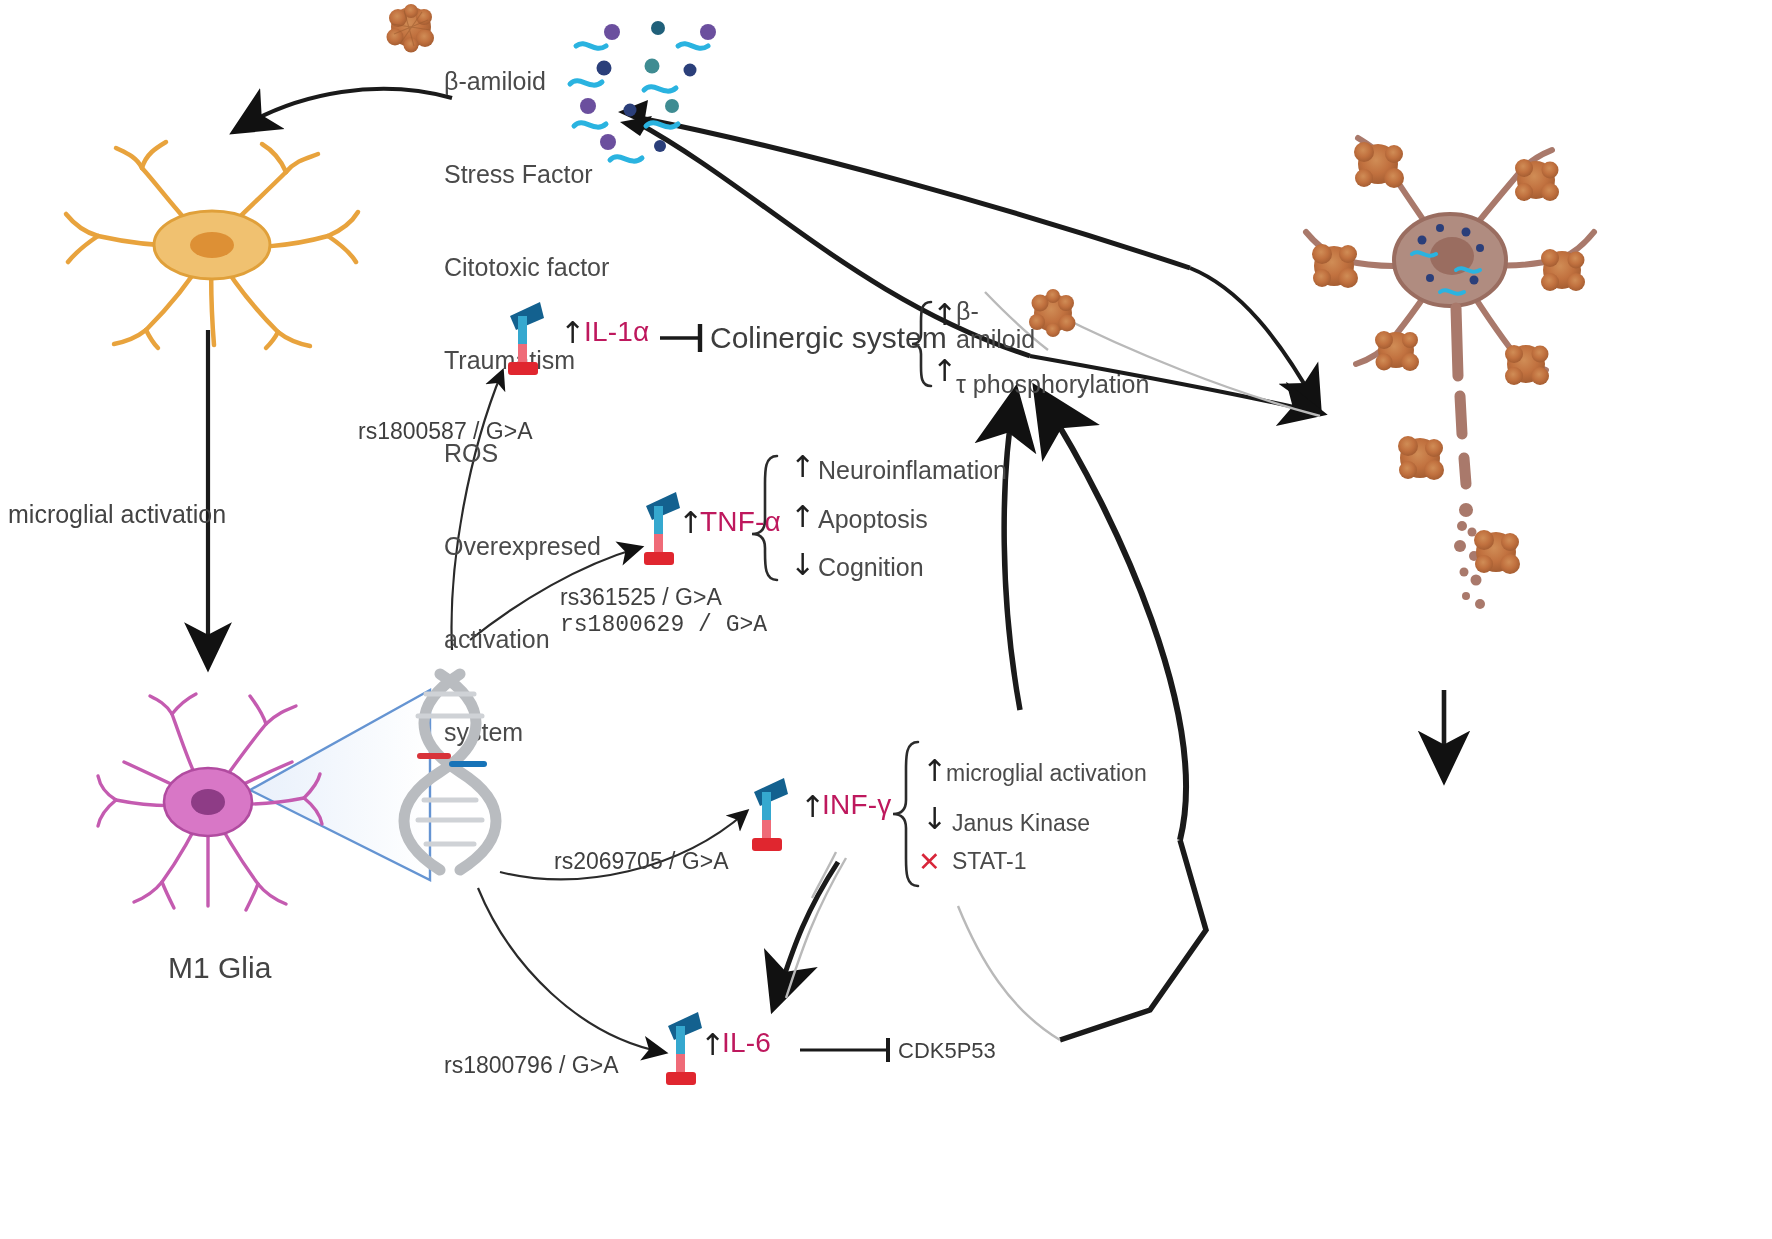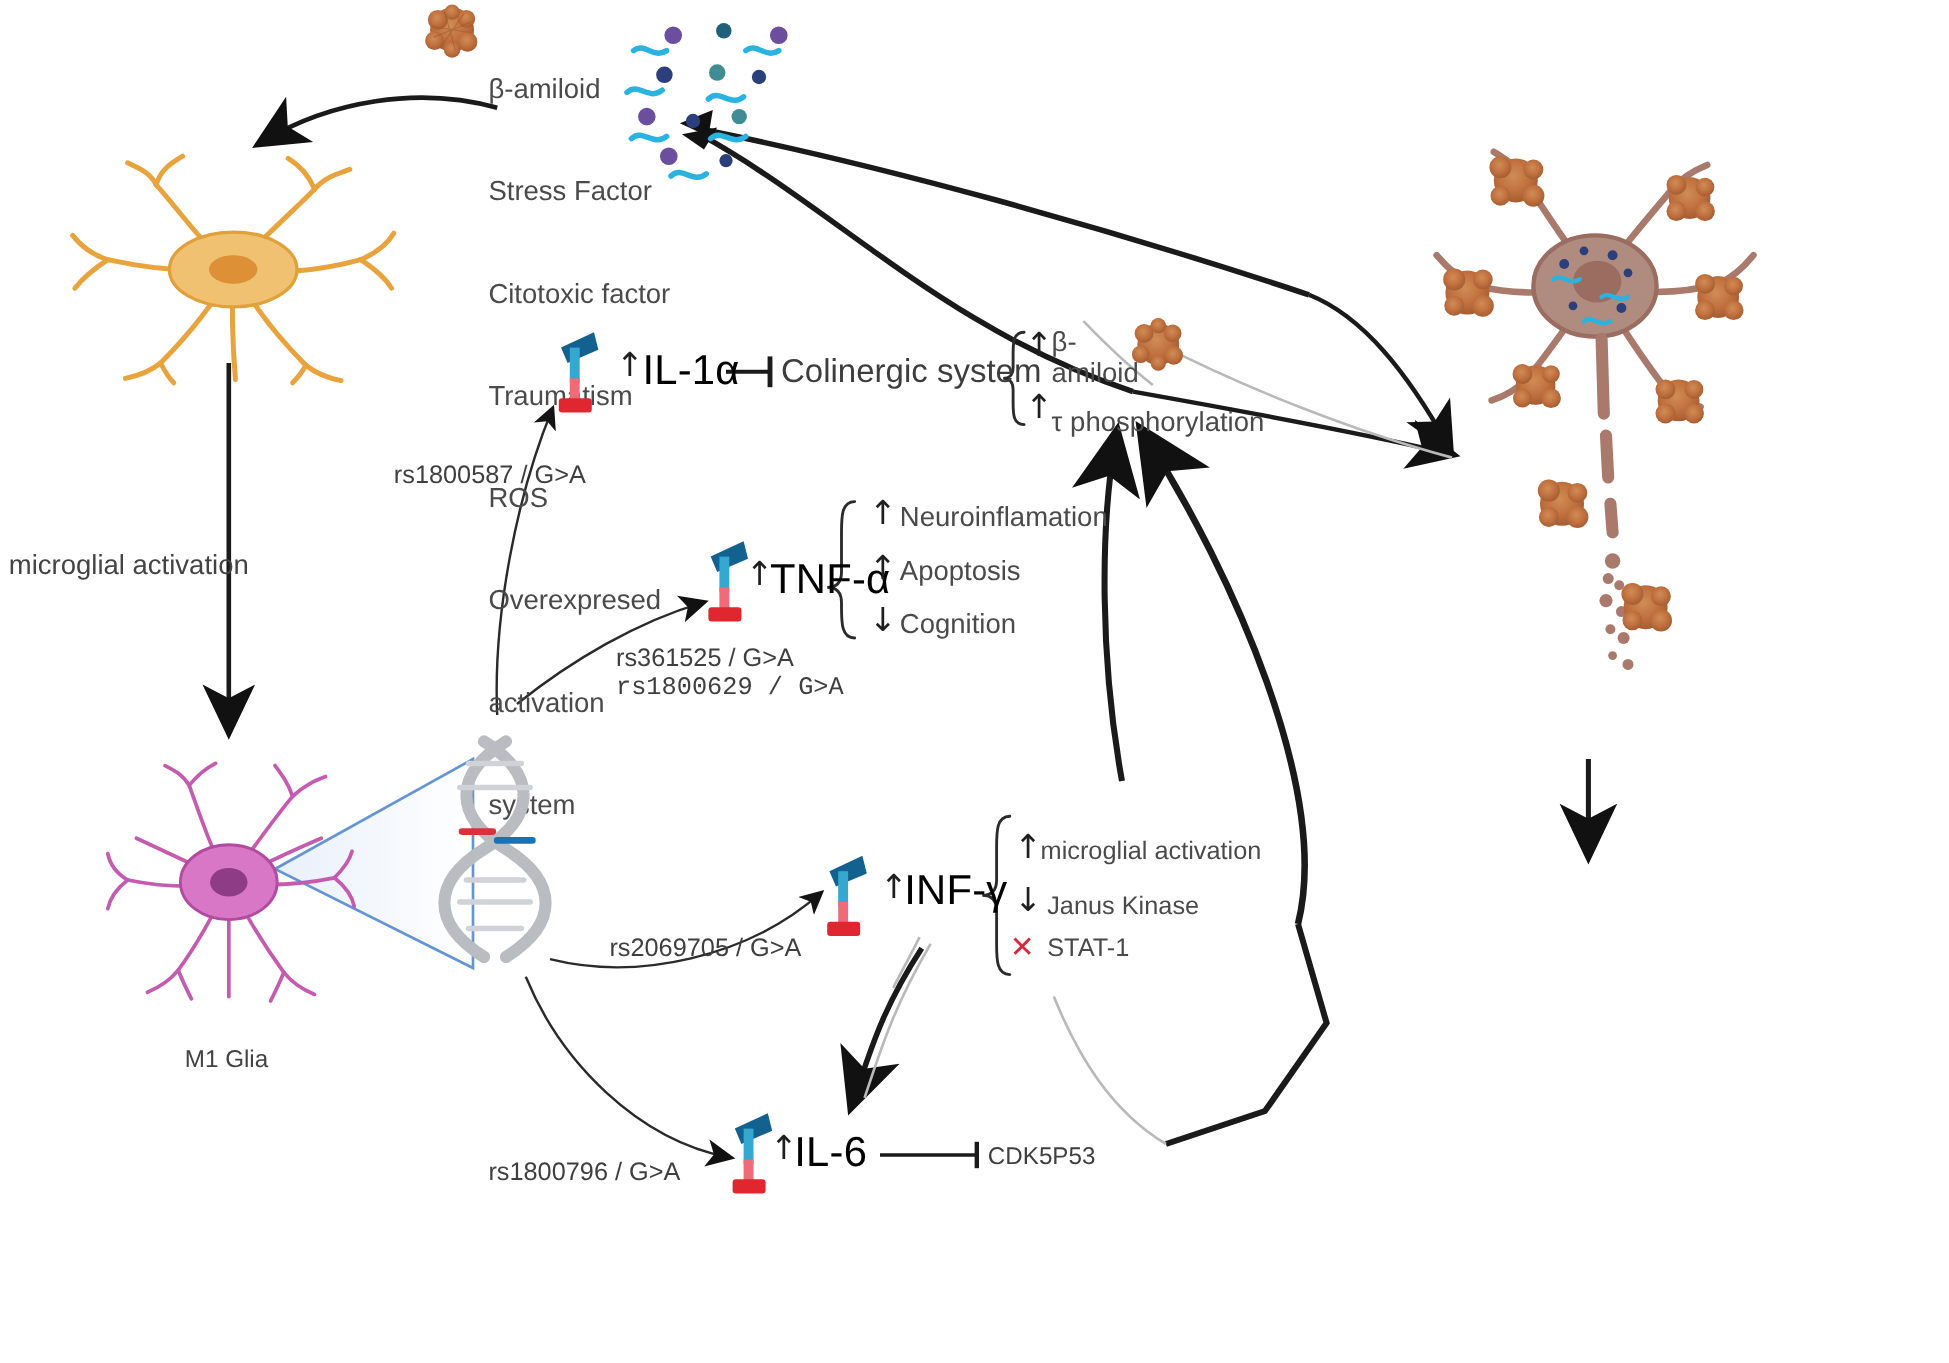--- a/index.html
+++ b/index.html
@@ -2,27 +2,27 @@
 <html><head>
 <meta charset="utf-8">
 <style>
   html,body{margin:0;padding:0;background:#fff;}
   body{width:1772px;height:1239px;position:relative;overflow:hidden;
        font-family:"Liberation Sans",sans-serif;color:#3a3a3a;}
   .stage{position:absolute;left:0;top:0;width:1504px;height:1239px;}
   .abs{position:absolute;}
   .txt{position:absolute;white-space:pre;line-height:1.18;color:#454545;}
   .stim-list{font-size:25px;line-height:1.24;color:#4a4a4a;}
-  .cyto{font-size:38px;color:#000000;letter-spacing:.2px;}
+  .cyto{font-size:28px;color:#be185d;letter-spacing:.2px;}
   .cyto-sm{font-size:30px;color:#3d3d3d;}
   .snp{font-size:23px;color:#3f3f3f;}
   .brace-item{font-size:25px;color:#4a4a4a;}
   .brace-item-sm{font-size:23px;color:#4a4a4a;}
   .ad{font-size:42px;color:#e8231e;letter-spacing:.5px;}
-  .m1{font-size:22px;color:#434343;}
+  .m1{font-size:30px;color:#434343;}
   .micro-act{font-size:25px;color:#434343;}
   .cdk{font-size:22px;color:#3f3f3f;}
   svg{overflow:visible;}
   .arrowline{fill:none;stroke:#1a1a1a;}
   .thin{fill:none;stroke:#2a2a2a;stroke-width:2.2;}
   .faint{fill:none;stroke:#b9b9b9;stroke-width:2.4;}
   .brace{fill:none;stroke:#2b2b2b;stroke-width:2.6;stroke-linecap:round;}
   .updown{font-size:30px;line-height:1;color:#1f1f1f;font-family:"DejaVu Sans",sans-serif;}
   .xmark{color:#d8263a;font-size:27px;font-family:"DejaVu Sans",sans-serif;}
 </style>

